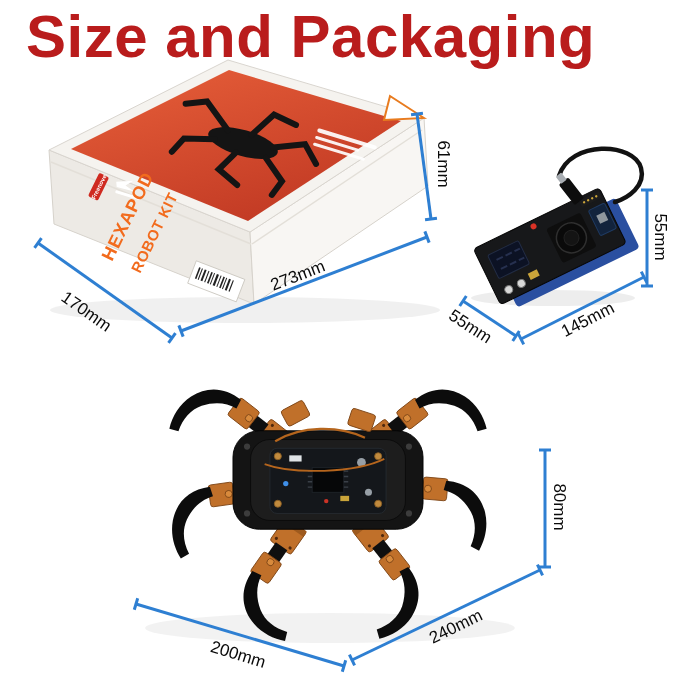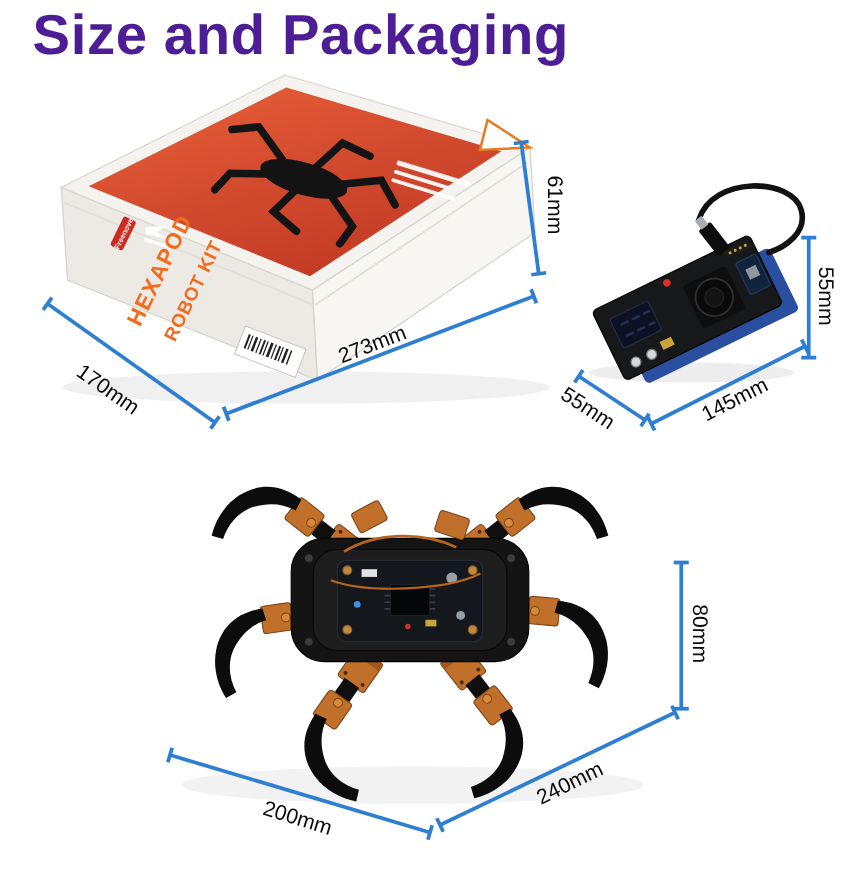--- a/index.html
+++ b/index.html
@@ -2,21 +2,21 @@
 <html><head>
 <meta charset="utf-8">
 <style>
   html,body{margin:0;padding:0;background:#fff;}
   .canvas{
     position:relative;width:679px;height:700px;background:#ffffff;overflow:hidden;
     font-family:"Liberation Sans",sans-serif;
   }
   .page-title{
     position:absolute;left:26px;top:2px;
-    font-size:45px;font-weight:700;letter-spacing:.5px;color:#4c1d95;white-space:nowrap;
+    font-size:60px;font-weight:700;letter-spacing:.5px;color:#b91c1c;white-space:nowrap;
   }
   .illustration{position:absolute;left:0;top:0;}
   .dim{
     position:absolute;font-size:17px;color:#0a0a0a;white-space:nowrap;
     transform:translate(-50%,-50%) rotate(var(--rot,0deg));
   }
 </style>
 </head>
 <body>
 

